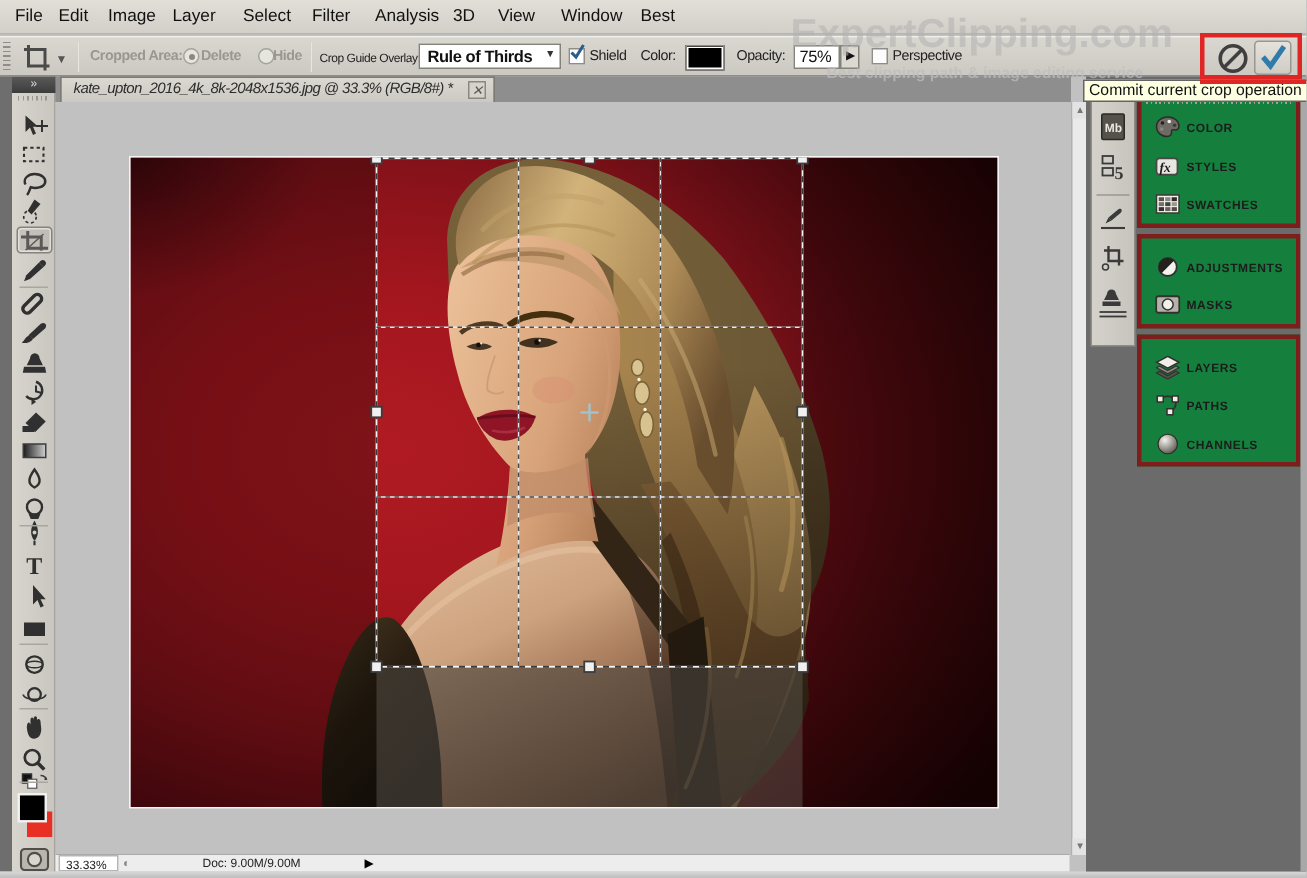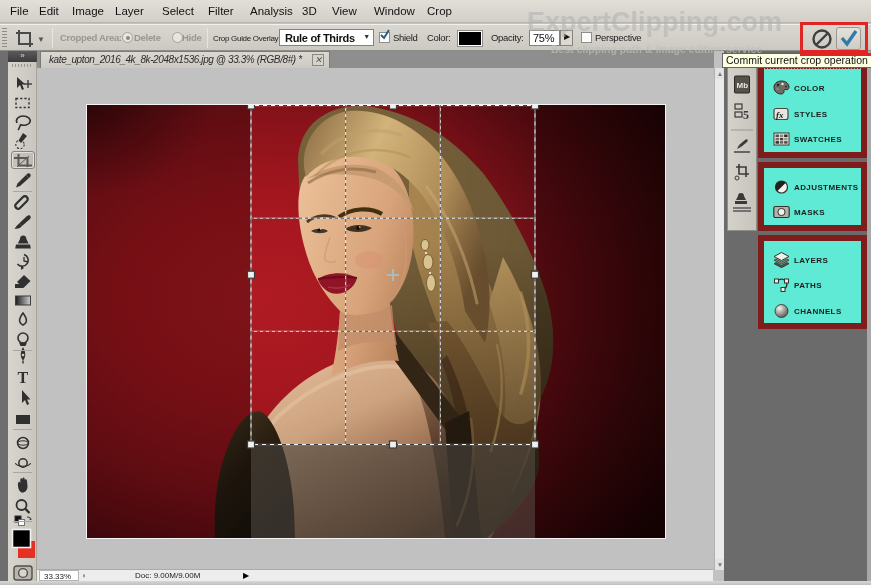--- a/index.html
+++ b/index.html
@@ -54,21 +54,21 @@
 #vscroll { left:714px; top:68px; width:12px; height:502px; background:#eaeaea; border-left:1px solid #b0b0b0; border-right:1px solid #555; }
 .sbtn { position:absolute; left:0; width:10px; height:11px; background:#e3e3e3; color:#777; font-size:6.5px; line-height:11px; text-align:center; }
 #statusbar { left:37px; top:569px; width:676px; height:12px; background:#ededed; border-top:1px solid #aaa; font-size:8px; color:#222; }
 #botedge { left:0; top:581px; width:871px; height:4px; background:linear-gradient(#d8d8d8,#bfbfbf); }
 
 
 #rdock { left:724px; top:51px; width:147px; height:530px; background:#6b6b6b; }
 #redge { left:867px; top:51px; width:4px; height:530px; background:#a8a8a8; }
 #iconcol { position:absolute; left:3px; top:12px; width:30px; height:168px; background:linear-gradient(90deg,#d5d2cb,#c7c4bd); border:1px solid #8f8d88; }
 #panelcol { position:absolute; left:34px; top:12px; width:109px; }
-.pgroup { background:#5eead4; border:6px solid #7f1d1d; padding-top:6px; }
+.pgroup { background:#15803d; border:3px solid #7f1d1d; padding-top:6px; }
 .prow { position:relative; height:25.5px; }
 .prow .lbl { position:absolute; left:30px; top:9px; font-size:8px; font-weight:bold; letter-spacing:0.4px; color:#1c1c1c; }
 .prow .icon { position:absolute; left:9px; top:5px; width:17px; height:16px; }
 .pgrip { position:absolute; left:6px; top:2px; right:6px; height:4px;
   background-image:repeating-linear-gradient(90deg,#a8a59e 0 1px,transparent 1px 3px); }
 .pgap { height:4px; }
 
 
 #cancelbtn { left:811px; top:28px; width:22px; height:22px; }
 #commitbtn { left:836px; top:27px; width:25px; height:23px; background:linear-gradient(#e5e2db,#cfccc5); border:1px solid #9a978f; border-radius:3px; }
@@ -87,21 +87,21 @@
     <span style="left:10px">File</span>
   <span style="left:39px">Edit</span>
   <span style="left:72px">Image</span>
   <span style="left:115px">Layer</span>
   <span style="left:162px">Select</span>
   <span style="left:208px">Filter</span>
   <span style="left:250px">Analysis</span>
   <span style="left:302px">3D</span>
   <span style="left:332px">View</span>
   <span style="left:374px">Window</span>
-  <span style="left:427px">Crop</span>
+  <span style="left:427px">Best</span>
 </div>
 
 <div id="optbar" class="abs">
   <div style="position:absolute;left:2px;top:3px;width:5px;height:20px;background:repeating-linear-gradient(#8f8d88 0 1px,transparent 1px 3px)"></div>
 
   <svg class="abs" style="left:15px;top:4px" width="19" height="19" viewBox="0 0 19 19">
     <g stroke="#4a4a4a" stroke-width="2" fill="none">
       <path d="M4,1 L4,15 L18,15"></path>
       <path d="M1,4 L15,4 L15,18"></path>
     </g>

